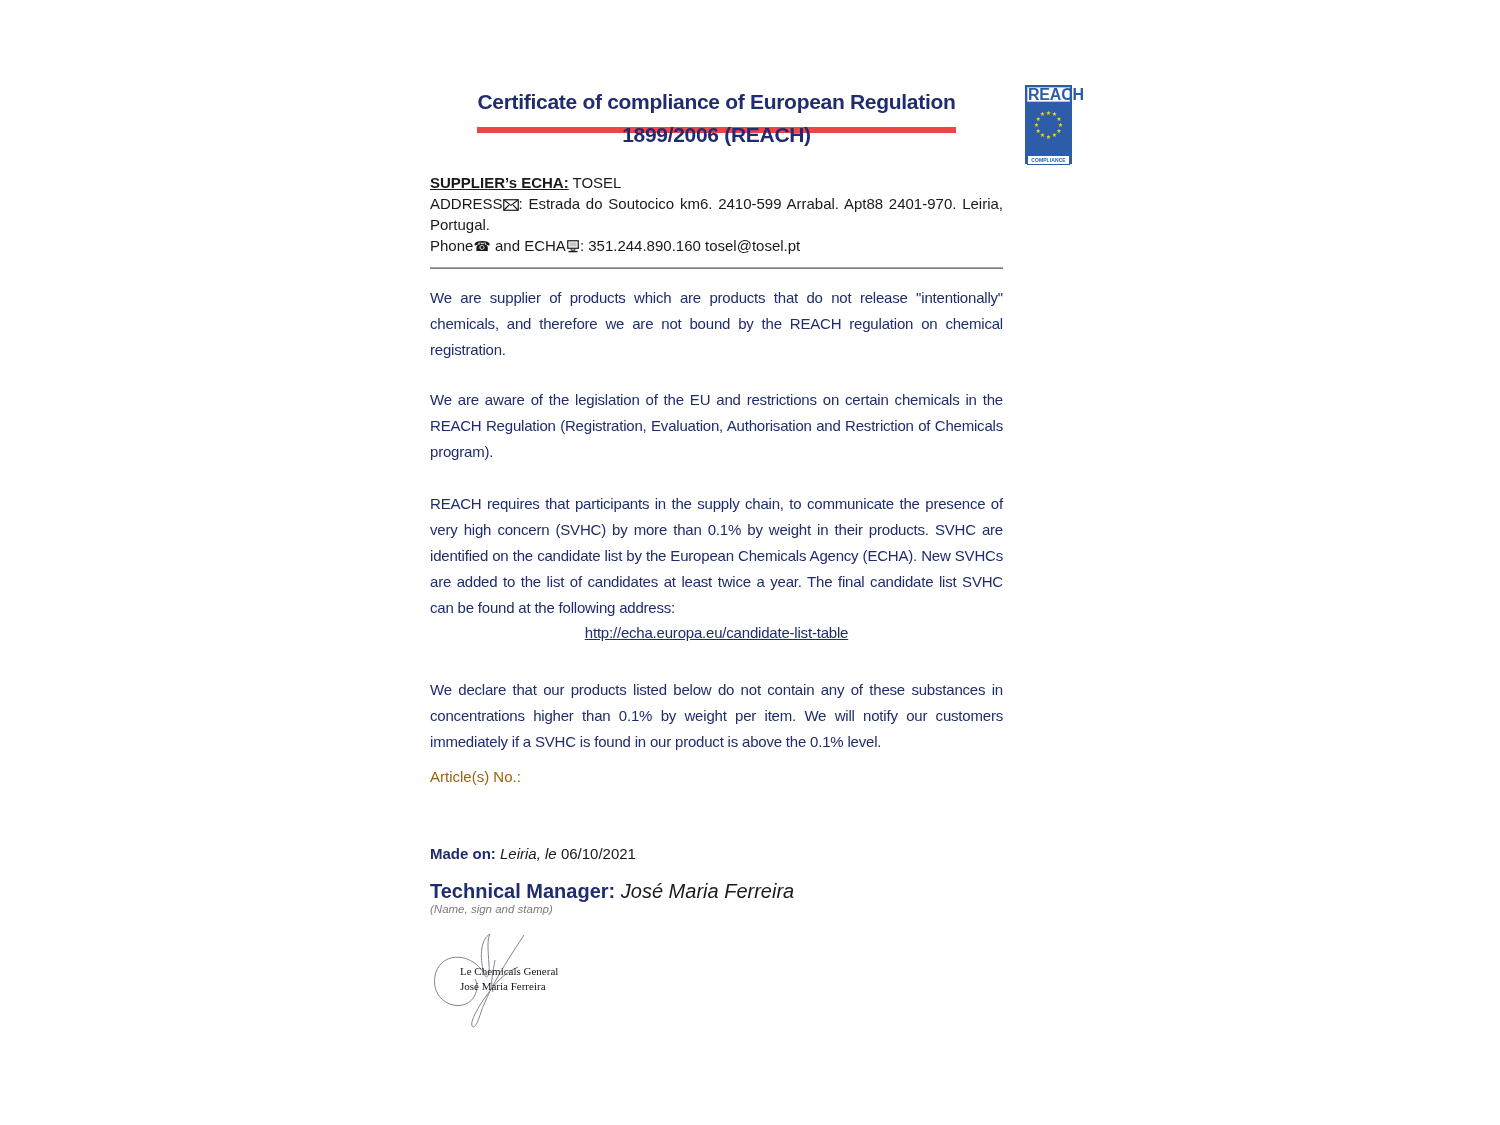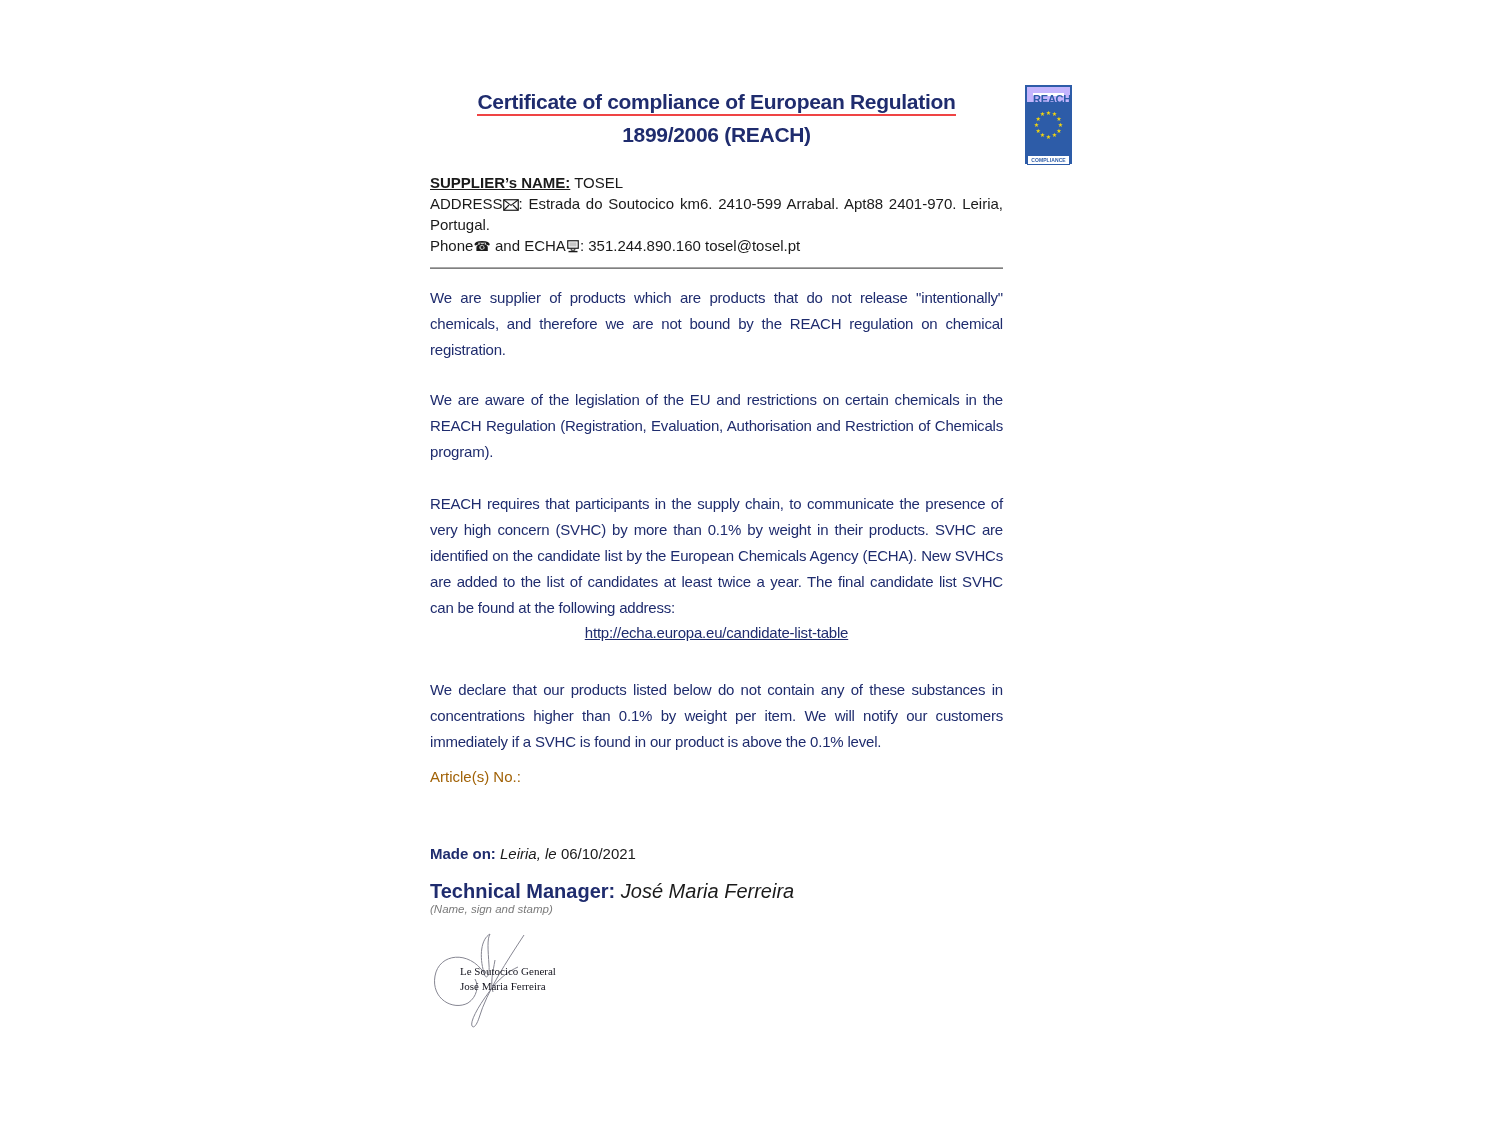--- a/index.html
+++ b/index.html
@@ -15,33 +15,33 @@
     position:absolute; left:430px; top:0; width:573px;
   }
   
   .title {
     margin-top:85px;
     text-align:center;
     color:#1f2c6e;
     font-size:21px; font-weight:bold; letter-spacing:-0.3px;
     line-height:33px;
   }
-  .title .u { border-bottom:2px solid #ef4444; padding-bottom:1px;margin-top:10px; }
+  .title .u { border-bottom:6px solid #ef4444; padding-bottom:14px;margin-top:10px; }
   
   .logo {
     position:absolute; left:1025px; top:85px;
     width:47px; height:79px;
     border:1px solid #2d5ca8;
     background:#2d5ca8;
     padding:1px;
     display:flex; flex-direction:column;
   }
   .logo-head {
-    background:#fff; border:6px solid #c4b5fd;
-    color:#2d5ca8; font-weight:bold; font-size:11px;
+    background:#fff; border:1px solid #c4b5fd;
+    color:#2d5ca8; font-weight:bold; font-size:16px;
     text-align:center; line-height:13px; height:15px;
     letter-spacing:-0.2px;
   }
   .logo-stars { flex:1; position:relative; }
   .logo-foot {
     background:#fff; border:1px solid #2d5ca8;
     color:#2d5ca8; font-weight:bold; font-size:5px;
     text-align:center; line-height:8px; height:10px;
     letter-spacing:0.1px;
   }
@@ -112,21 +112,21 @@
   </div>
 
   <div class="doc">
 
     <div class="title">
       <div><span class="u">Certificate of compliance of European Regulation</span></div>
       <div>1899/2006 (REACH)</div>
     </div>
 
     <div class="supplier">
-      <div><b class="ul">SUPPLIER’s NAME:</b> <span>TOSEL</span></div>
+      <div><b class="ul">SUPPLIER’s ECHA:</b> <span>TOSEL</span></div>
       <div class="addr"><span>ADDRESS</span><svg class="inline-svg" width="16" height="12" viewBox="0 0 16 12">
             <rect x="0.75" y="0.75" width="14.5" height="10.5" fill="none" stroke="#1a1a1a" stroke-width="1.2"></rect>
             <path d="M1 1 L8 6.4 L15 1" fill="none" stroke="#1a1a1a" stroke-width="1.1"></path>
             <path d="M1 11 L6 6 M15 11 L10 6" fill="none" stroke="#1a1a1a" stroke-width="1.1"></path>
           </svg><span>: Estrada do Soutocico km6. 2410-599 Arrabal. Apt88 2401-970. Leiria, Portugal.</span></div>
       <div><span>Phone</span><span class="icon-glyph">☎</span><span> and ECHA</span><svg class="inline-svg" width="14" height="13" viewBox="0 0 14 13">
             <rect x="1.75" y="0.75" width="10.5" height="7.5" fill="none" stroke="#1a1a1a" stroke-width="1.2"></rect>
             <rect x="3.4" y="2.3" width="7.2" height="4.2" fill="#1a1a1a" opacity="0.25"></rect>
             <path d="M5.2 8.6 L5.2 10.2 L8.8 10.2 L8.8 8.6" fill="none" stroke="#1a1a1a" stroke-width="1"></path>
             <path d="M2.5 11.6 L11.5 11.6" stroke="#1a1a1a" stroke-width="1.4"></path>
@@ -155,19 +155,19 @@
     <div class="signature">
       <svg width="130" height="110" viewBox="0 0 130 110">
         <g fill="none" stroke="#70707e" stroke-width="1" opacity="0.85">
           <path d="M63 4 C 54 9, 52 26, 57 43 C 59 51, 63 46, 62 35 C 61 20, 60 9, 63 4 Z"></path>
           <path d="M57 43 C 42 20, 12 23, 8 46 C 4 69, 26 81, 41 73 C 50 67, 52 56, 48 49"></path>
           <path d="M97 5 C 80 31, 60 61, 52 88 C 50 94, 47 99, 45 96 C 43 92, 50 78, 62 62 C 72 48, 82 41, 91 37"></path>
           <path d="M68 30 C 66 42, 63 53, 66 62"></path>
         </g>
       </svg>
       <div class="sig-text">
-        <div>Le Soutocico General</div>
+        <div>Le Chemicals General</div>
         <div>José Maria Ferreira</div>
       </div>
     </div>
 
   </div>
 </div>
 
 </body></html>

